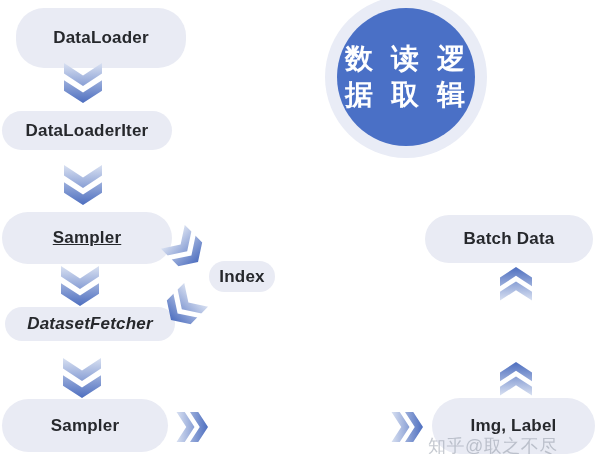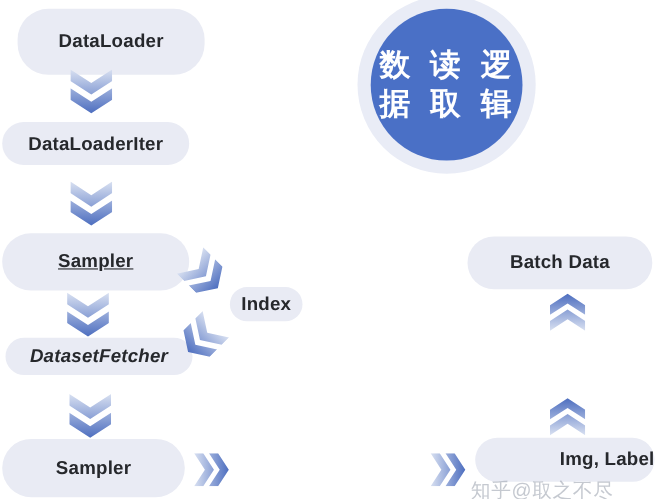--- a/index.html
+++ b/index.html
@@ -23,21 +23,21 @@
     letter-spacing:0.2px;
   }
   .node.small{font-size:17px;border-radius:16px;}
   #n-dataloader     {left:16px;  top:8px;   width:170px;height:60px;}
   #n-dataloaderiter {left:2px;  top:111px; width:170px;height:39px;}
   #n-sampler        {left:2px;  top:212px; width:170px;height:52px;text-decoration:underline;}
   #n-index          {left:209px;top:261px; width:66px; height:31px;}
   #n-datasetfetcher {left:5px;  top:307px; width:170px;height:34px;font-style:italic;}
   #n-dataset        {left:2px;  top:399px; width:166px;height:53px;}
   #n-getitem        {left:214px;top:400px; width:166px;height:52px;}
-  #n-imglabel       {left:432px;top:398px; width:163px;height:40px;justify-content:flex-end;}
+  #n-imglabel       {left:432px;top:398px; width:163px;height:56px;}
   #n-collatefn      {left:425px;top:307px; width:170px;height:50px;}
   #n-batchdata      {left:425px;top:215px; width:168px;height:48px;}
 
   
   .arrow{position:absolute;}
   .arrow svg{display:block;width:100%;height:100%;}
   .a-down {width:38px;height:42px;}
   .a-up   {width:32px;height:38px;transform:rotate(180deg);}
   .a-right{width:30px;height:44px;transform:rotate(-90deg);}
   .a-diag-r{width:34px;height:38px;transform:rotate(-45deg);}

